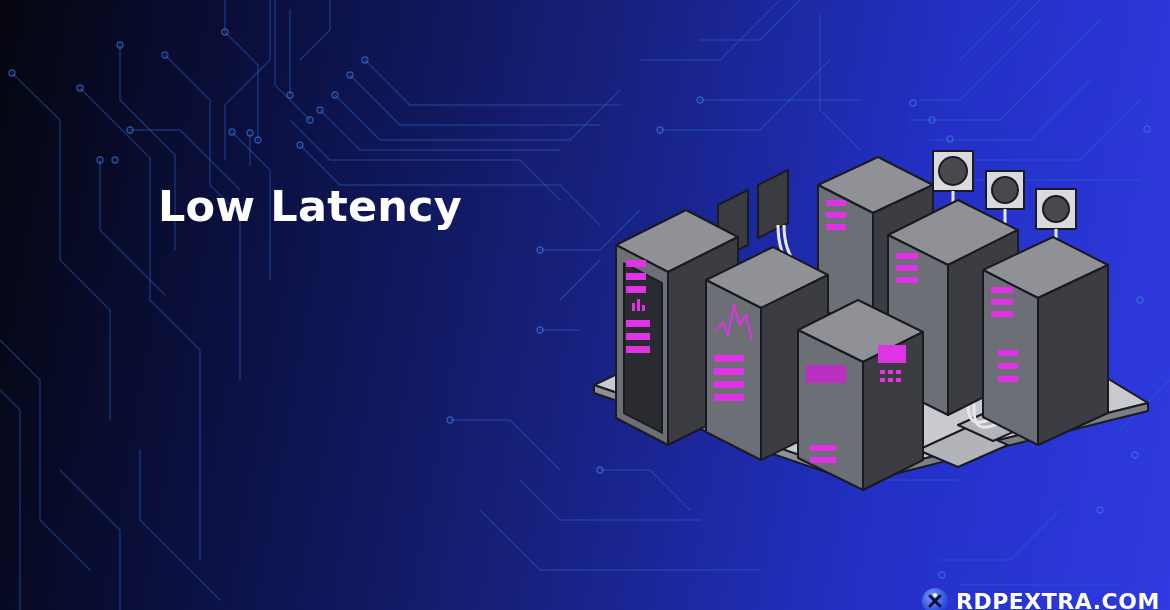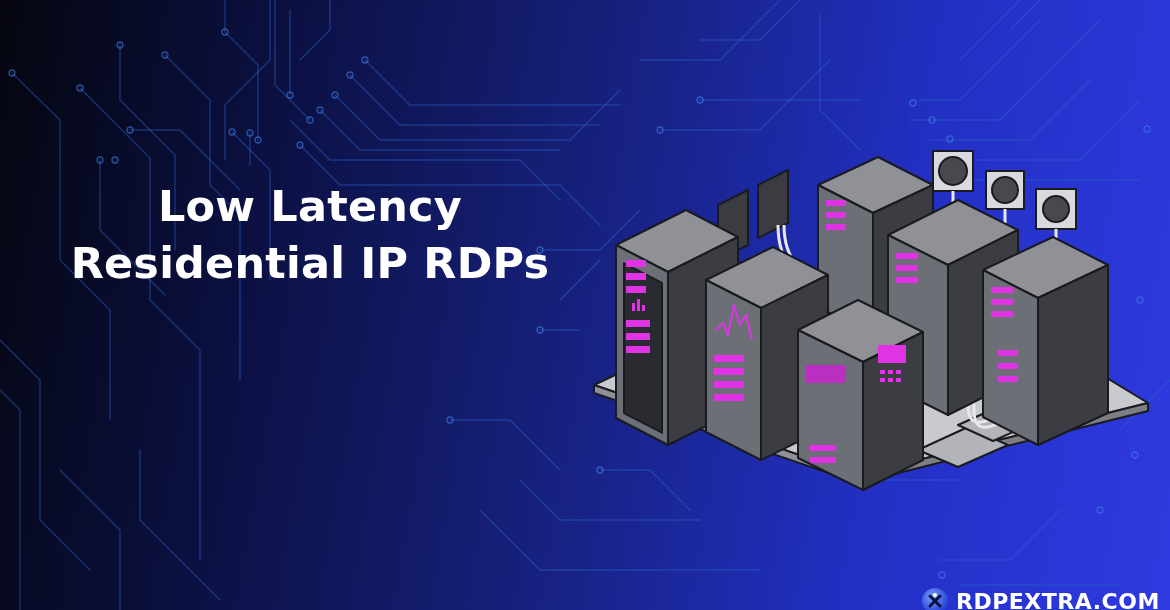--- a/index.html
+++ b/index.html
@@ -115,21 +115,20 @@
       <circle cx="1140" cy="300" r="3"></circle>
         <circle cx="860" cy="480" r="3"></circle>
         <circle cx="942" cy="575" r="3"></circle>
       <circle cx="1135" cy="455" r="3"></circle>
         <circle cx="1100" cy="510" r="3"></circle>
     </g>
   </svg>
 
   <div class="headline">
     <div>Low Latency</div>
-    <div>Residential IP RDPs</div>
   </div>
 
   <svg class="servers" viewBox="0 0 570 350" stroke="#1a1b20" stroke-width="2" stroke-linejoin="round">
 
     <polygon points="6,240 300,100 560,258 270,330" fill="#c8cacf"></polygon>
     <polygon points="6,240 270,330 270,338 6,248" fill="#8e9096"></polygon>
     <polygon points="270,330 560,258 560,266 270,338" fill="#7c7e84"></polygon>
 
     <polygon points="330,305 380,282 420,300 370,322" fill="#b2b4b9"></polygon>
     <polygon points="370,280 410,262 445,278 405,296" fill="#b2b4b9"></polygon>

